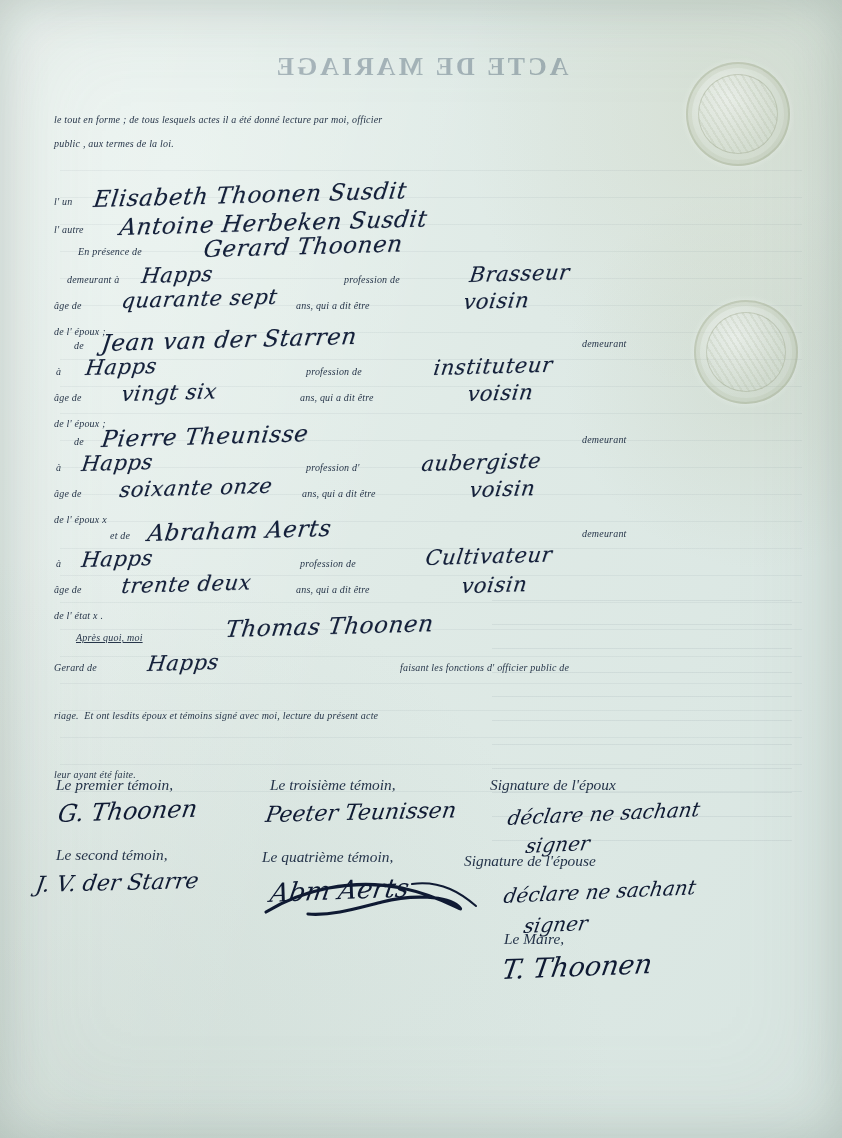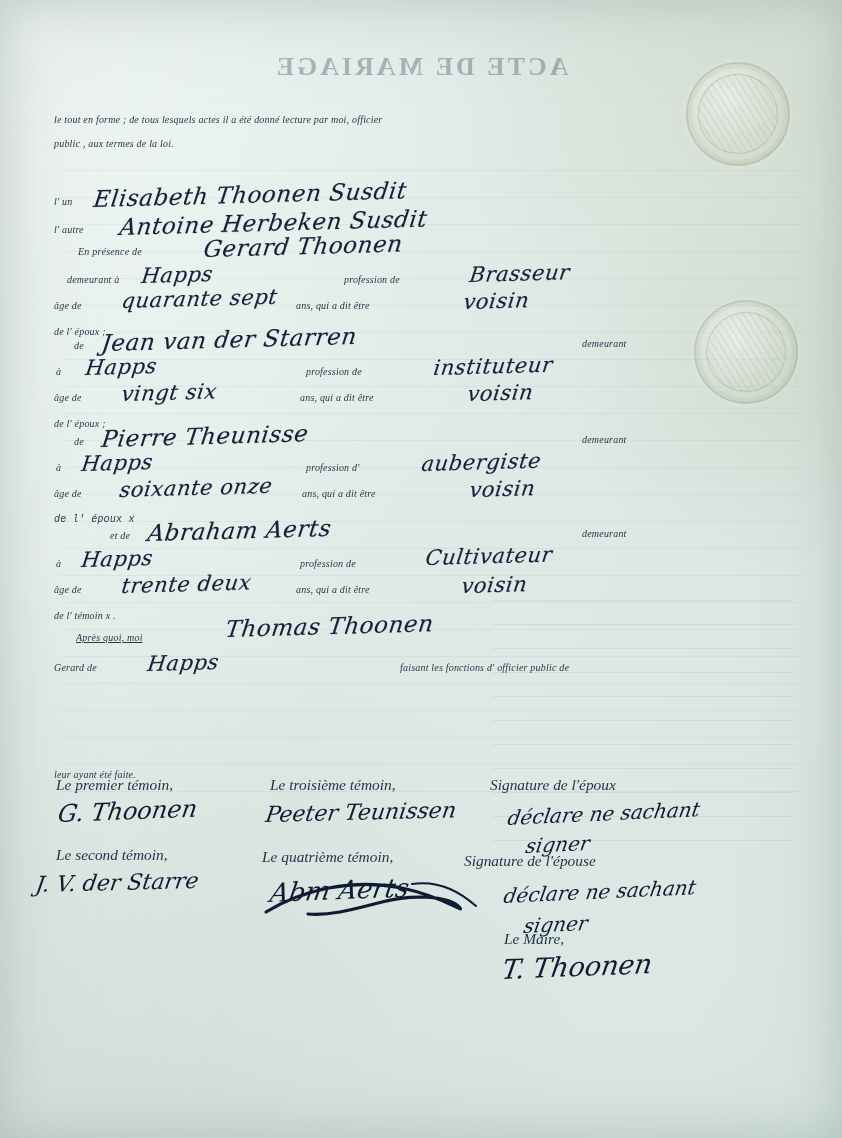--- a/index.html
+++ b/index.html
@@ -218,44 +218,45 @@
   <div class="printed" style="left:56px; top:462px;">à</div>
   <div class="hand ink" style="left:80px; top:452px;">Happs</div>
   <div class="printed" style="left:306px; top:462px;">profession d'</div>
   <div class="hand ink" style="left:420px; top:452px;">aubergiste</div>
 
   <div class="printed" style="left:54px; top:488px;">âge de</div>
   <div class="hand ink" style="left:118px; top:478px;">soixante onze</div>
   <div class="printed" style="left:302px; top:488px;">ans, qui a dit être</div>
   <div class="hand ink" style="left:468px; top:478px;">voisin</div>
 
-  <div class="printed" style="left:54px; top:514px;font-family:Liberation Mono, monospace;">de l' époux x</div>
+  <div class="printed" style="left:54px; top:514px;">de l' époux x</div>
 
   <div class="printed" style="left:110px; top:530px;">et de</div>
   <div class="hand ink lg" style="left:146px; top:520px;">Abraham Aerts</div>
   <div class="printed" style="left:582px; top:528px;">demeurant</div>
 
   <div class="printed" style="left:56px; top:558px;">à</div>
   <div class="hand ink" style="left:80px; top:548px;">Happs</div>
   <div class="printed" style="left:300px; top:558px;">profession de</div>
   <div class="hand ink" style="left:424px; top:546px;">Cultivateur</div>
 
   <div class="printed" style="left:54px; top:584px;">âge de</div>
   <div class="hand ink" style="left:120px; top:574px;">trente deux</div>
   <div class="printed" style="left:296px; top:584px;">ans, qui a dit être</div>
   <div class="hand ink" style="left:460px; top:574px;">voisin</div>
 
-  <div class="printed" style="left:54px; top:610px;">de l' témoin x .</div>
+  <div class="printed" style="left:54px; top:610px;">de l' état x .</div>
 
   <div class="printed" style="left:76px; top:632px;text-decoration:underline;">Après quoi, moi</div>
   <div class="hand ink lg" style="left:224px; top:616px;">Thomas Thoonen</div>
 
   <div class="printed" style="left:54px; top:662px;">Gerard de</div>
   <div class="hand ink" style="left:146px; top:652px;">Happs</div>
   <div class="printed" style="left:368px; top:662px;margin-left:32px;">faisant les fonctions d' officier public de</div>
+  <div class="printed" style="left:54px; top:710px;">riage.  Et ont lesdits époux et témoins signé avec moi, lecture du présent acte</div>
   <div class="printed" style="left:54px; top:769px;">leur ayant été faite.</div>
 
   <div class="sig-label" style="left:56px; top:776px;">Le premier témoin,</div>
   <div class="sig a" style="left:56px; top:800px;">G. Thoonen</div>
 
   <div class="sig-label" style="left:56px; top:846px;">Le second témoin,</div>
   <div class="sig b" style="left:34px; top:872px;">J. V. der Starre</div>
 
   <div class="sig-label" style="left:270px; top:776px;">Le troisième témoin,</div>
   <div class="sig b" style="left:264px; top:802px;">Peeter Teunissen</div>

